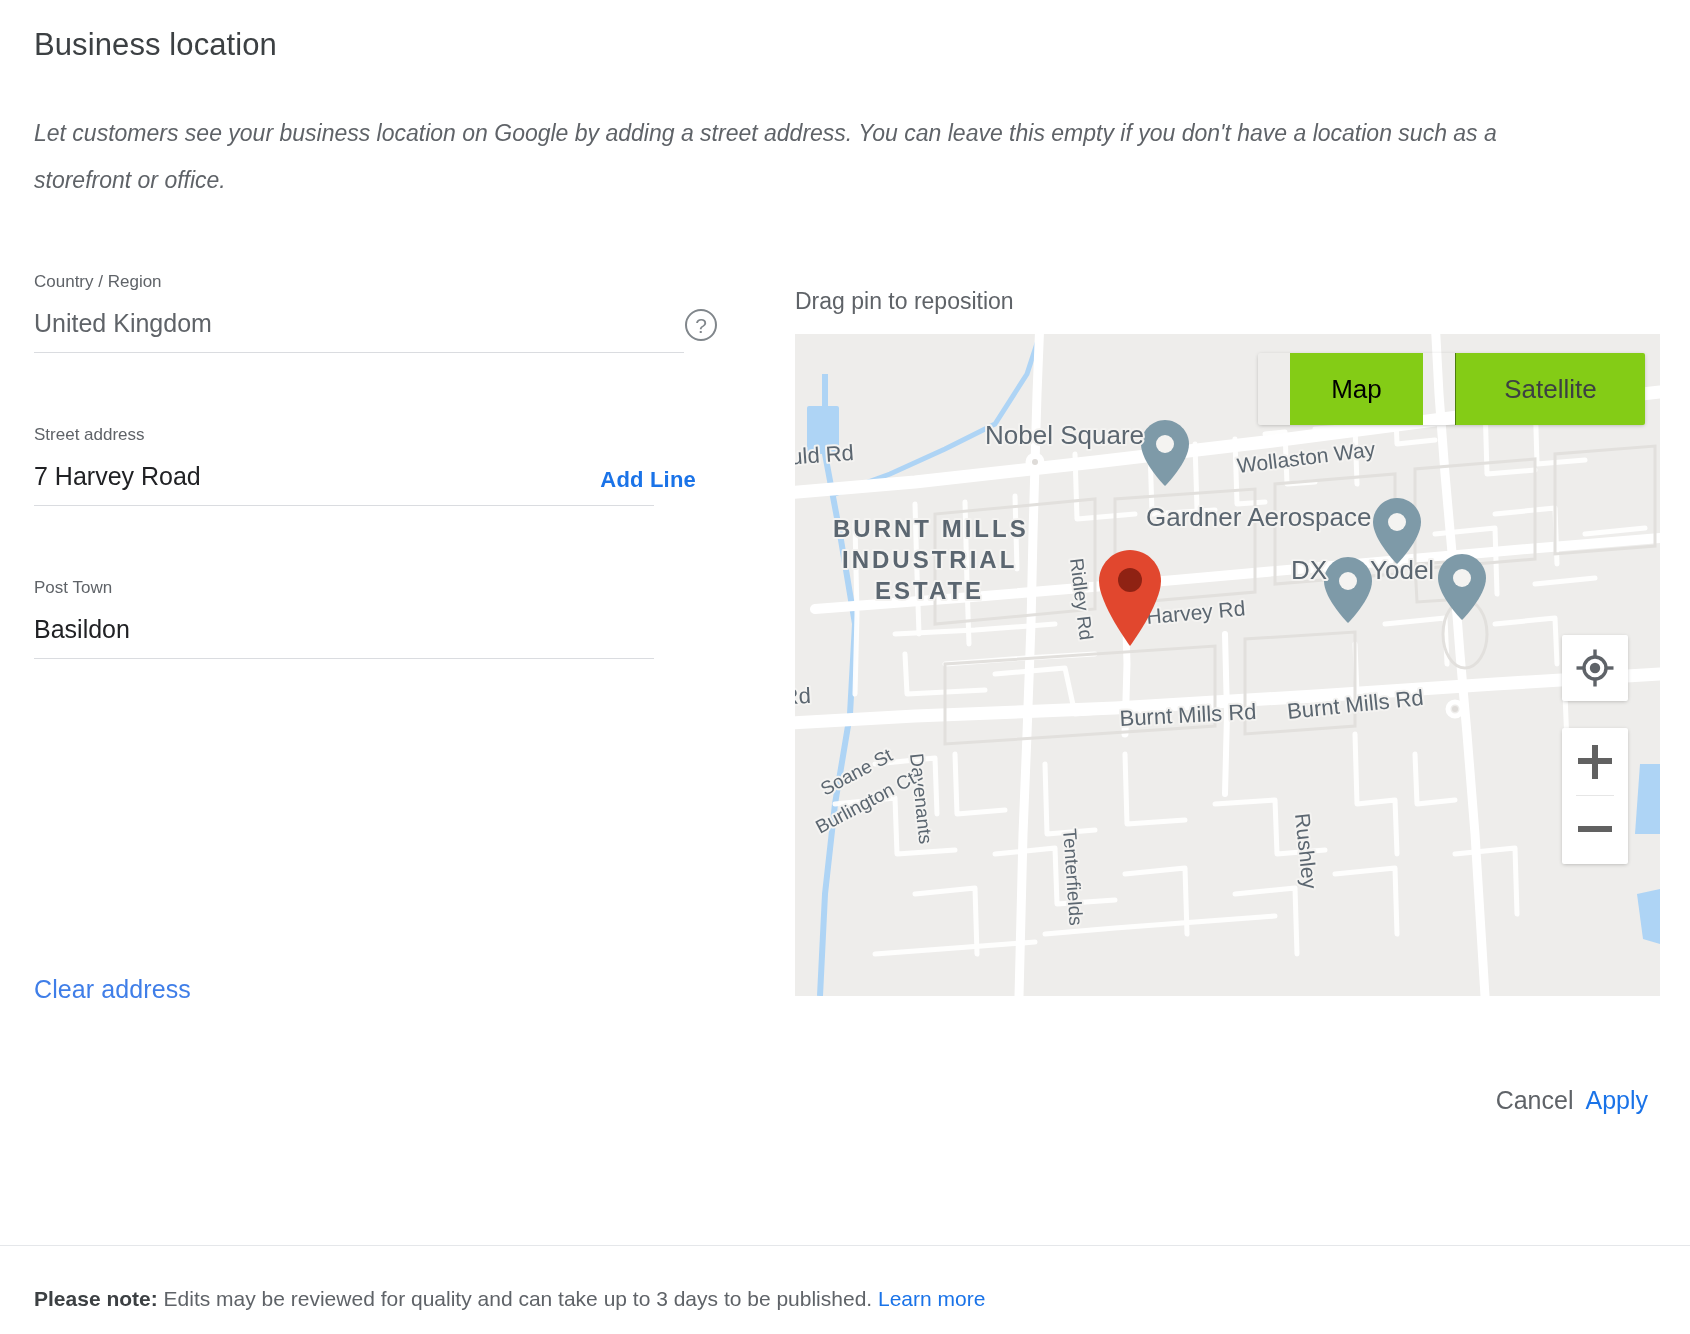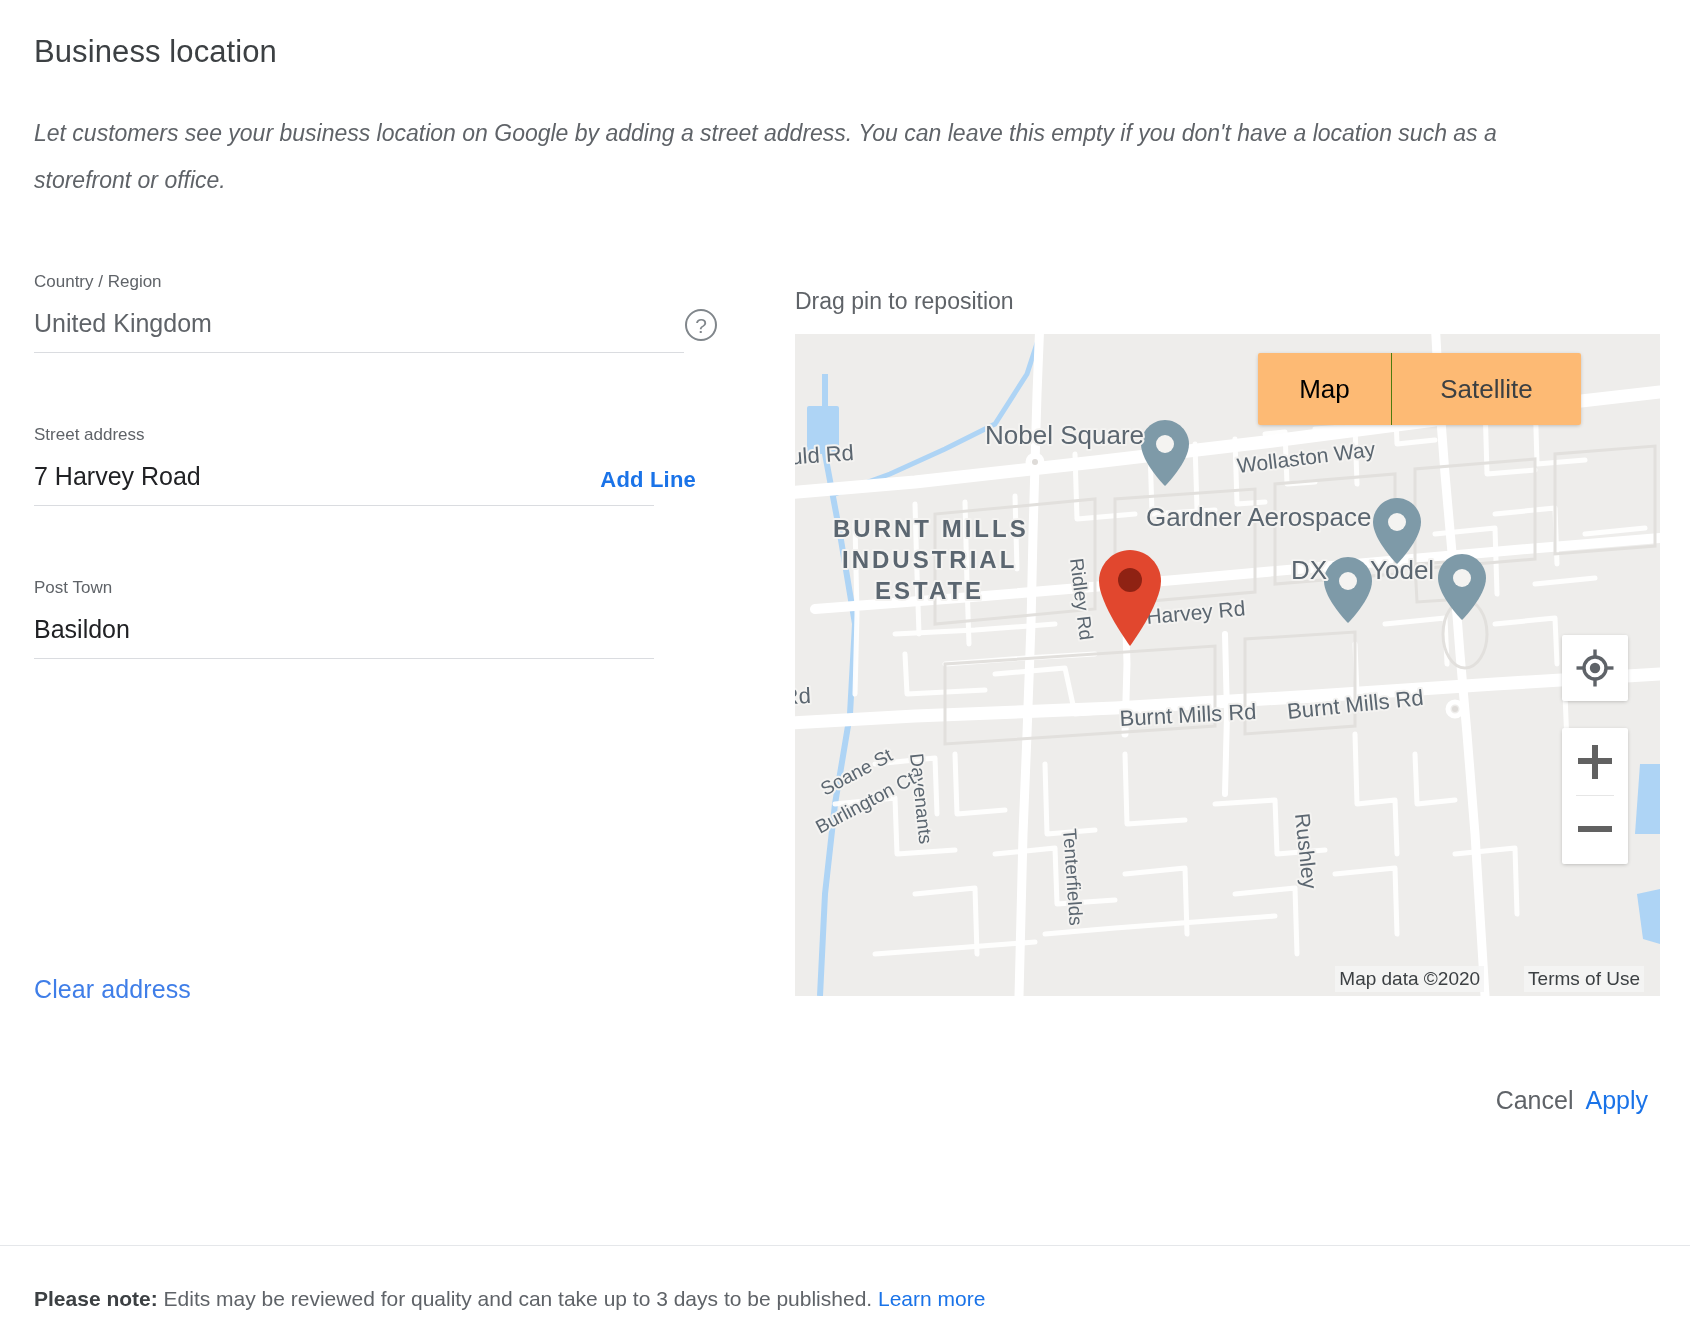--- a/index.html
+++ b/index.html
@@ -7,21 +7,21 @@
     margin: 0; padding: 0;
     width: 1690px; height: 1334px;
     background: #ffffff;
     font-family: "Liberation Sans", sans-serif;
     -webkit-font-smoothing: antialiased;
   }
   .page { position: relative; width: 1690px; height: 1334px; overflow: hidden; background:#fff; }
 
   
   .title {
-    position: absolute; left: 34px; top: 34px;
+    position: absolute; left: 34px; top: 27px;
     font-size: 31px; color: #3c4043; font-weight: 400; letter-spacing: .1px;
   }
   .subtitle {
     position: absolute; left: 34px; top: 110px; width: 1480px;
     font-size: 23px; line-height: 47px; color: #5f6368; font-weight: 400; font-style: italic;
   }
 
   
   .form { position: absolute; left: 34px; top: 272px; width: 690px; }
   .field { position: relative; margin-bottom: 26px; }
@@ -86,22 +86,22 @@
 
   .mlabel { font-family: "Liberation Sans", sans-serif; fill: #5b6670;
             paint-order: stroke fill; stroke: #f4f3f1; stroke-width: 4px; stroke-linejoin: round; }
 
   
   .maptype {
     position: absolute; left: 463px; top: 19px; display: flex;
     box-shadow: 0 1px 4px -1px rgba(0,0,0,.3); border-radius: 2px; overflow: hidden;
   }
   .maptype div {
-    background: #fdba74; font-size: 26px; cursor: pointer;
-    display: flex; align-items: center; justify-content: center;
+    background: #84cc16; font-size: 26px; cursor: pointer;
+    display: flex; align-items: center; justify-content: center; margin-left: 32px;
   }
   .mt-map { width: 133px; height: 72px; color: #000; font-weight: 500; }
   .mt-sat { width: 190px; height: 72px; color: #3c4043; font-weight: 400;
             border-left: 1px solid #4d7c0f; }
 
   
   .ctrl-locate {
     position: absolute; right: 32px; top: 301px; width: 66px; height: 66px;
     background: #fff; border-radius: 2px; box-shadow: 0 1px 4px -1px rgba(0,0,0,.3);
     display: flex; align-items: center; justify-content: center; cursor: pointer;
@@ -351,19 +351,15 @@
         </span>
       </div>
       <div class="zsep"></div>
       <div class="zbtn">
         <span class="zglyph">
           <i class="minus-h"></i>
         </span>
       </div>
     </div>
 
-    <div class="attrib">
-      <span>Map data ©2020</span>
-      <span class="tou">Terms of Use</span>
-    </div>
   </div>
 
 </div>
 
 </body></html>

